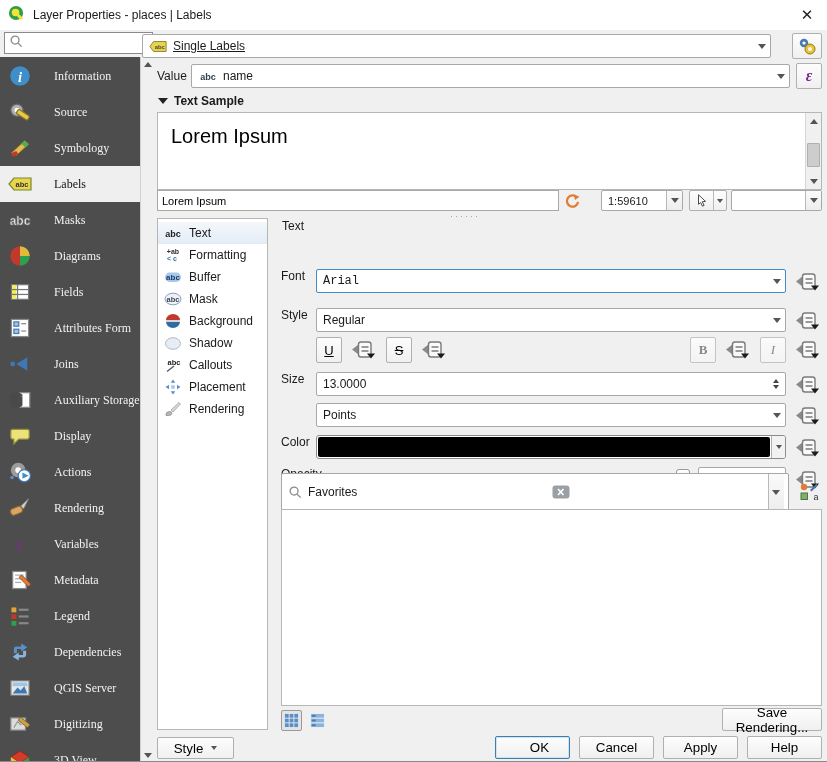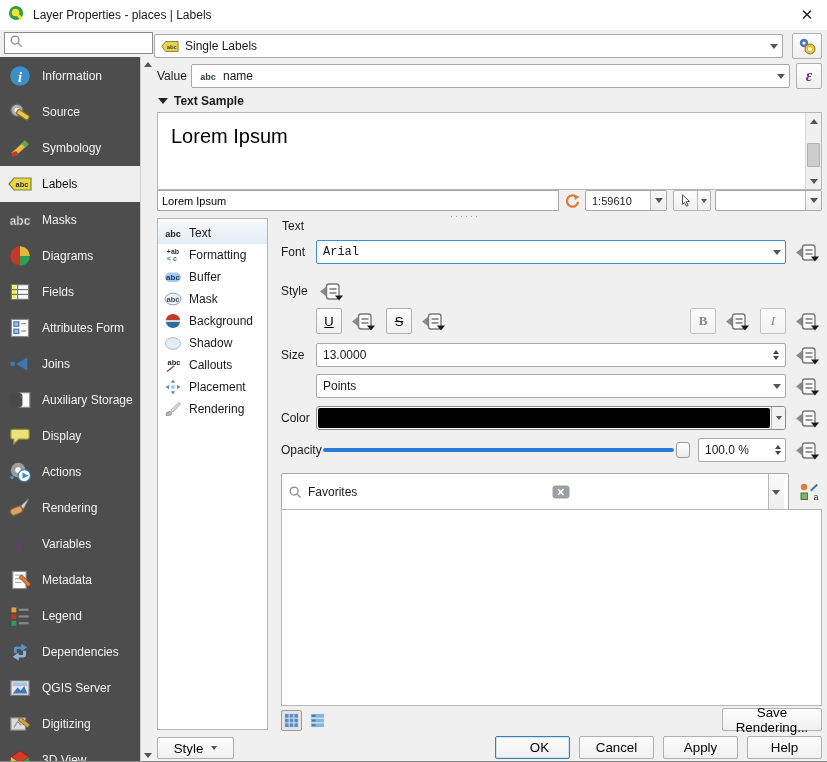--- a/index.html
+++ b/index.html
@@ -13,61 +13,61 @@
   #title-text{margin-left:8px;}
   #close-btn{margin-left:auto;font-size:15px;color:#222;width:24px;text-align:center;cursor:default;}
 
   
   #search-box{left:4px;top:32px;width:149px;height:22px;background:#fff;border:1px solid #8a8a8a;display:flex;align-items:center;padding:0 4px;}
   #sidebar{left:0;top:57px;width:153px;height:705px;background:#4d4d4d;overflow:hidden;}
   #sidebar-items{position:absolute;left:0;top:1px;width:140px;}
   .side-item{height:36px;display:flex;align-items:center;color:#f2f2f2;padding-left:6px;cursor:default;}
   .side-item.active{background:#efefef;color:#111;}
   .side-icon{width:28px;height:24px;display:flex;align-items:center;justify-content:center;flex:0 0 28px;}
-  .side-label{margin-left:8px;white-space:nowrap;}
+  .side-label{margin-left:20px;white-space:nowrap;font-family:Liberation Serif, serif;}
   #sidebar-scroll{position:absolute;right:0;top:0;width:13px;height:705px;background:#f0f0f0;border-left:1px solid #d0d0d0;}
   .sb-arrow{position:absolute;left:0;width:13px;height:14px;display:flex;align-items:center;justify-content:center;}
   .tri-up-s{width:0;height:0;border-left:4px solid transparent;border-right:4px solid transparent;border-bottom:5px solid #555;}
   .tri-down-s{width:0;height:0;border-left:4px solid transparent;border-right:4px solid transparent;border-top:5px solid #555;}
 
   
   .combo{background:#fff;border:1px solid #a8a8a8;border-radius:2px;display:flex;align-items:center;padding:0 4px 0 6px;height:24px;}
   .combo .carrow{margin-left:auto;width:0;height:0;border-left:4px solid transparent;border-right:4px solid transparent;border-top:5px solid #555;}
   .combo.focus{border:1px solid #3f8ecb;font-family:Liberation Mono, monospace;}
   .split{margin-left:auto;align-self:stretch;display:flex;align-items:center;justify-content:center;width:16px;border-left:1px solid #b8b8b8;background:linear-gradient(#fafafa,#ededed);}
   .btn{background:linear-gradient(#fdfdfd,#f0f0f0);border:1px solid #b0b0b0;border-radius:2px;display:flex;align-items:center;justify-content:center;cursor:default;}
   .btn.default{border:1px solid #3c7fb1;box-shadow:0 0 0 1px #cfe4f3 inset;padding-left:20px;}
   .ov{width:30px;height:24px;display:flex;align-items:center;justify-content:center;background:transparent;border:none;}
-  .frow{position:absolute;display:flex;align-items:center;}
+  .frow{position:absolute;display:flex;align-items:flex-start;margin-top:29px;}
   .flabel{width:35px;flex:0 0 35px;}
   .spin-arrows{margin-left:auto;display:flex;flex-direction:column;gap:2px;padding-right:2px;}
   .tri-up{width:0;height:0;border-left:3.5px solid transparent;border-right:3.5px solid transparent;border-bottom:4px solid #444;}
   .tri-down{width:0;height:0;border-left:3.5px solid transparent;border-right:3.5px solid transparent;border-top:4px solid #444;}
   input.bare{border:none;outline:none;background:transparent;font:inherit;width:100%;padding:0;}
 
   
-  #mode-combo{left:154px;top:34px;width:629px;}
+  #mode-combo{left:142px;top:34px;width:629px;text-decoration:underline;}
   #auto-settings-btn{left:792px;top:33px;width:30px;height:26px;}
   #value-label{left:157px;top:64px;height:24px;display:flex;align-items:center;}
   #value-combo{left:191px;top:64px;width:599px;}
   #expr-btn{left:796px;top:63px;width:26px;height:26px;font-family:"Liberation Serif","DejaVu Serif",serif;font-style:italic;font-weight:bold;font-size:16px;color:#7b2f8e;}
   #section-header{left:158px;top:94px;display:flex;align-items:center;font-weight:bold;}
   #section-header .tri{width:0;height:0;border-left:5px solid transparent;border-right:5px solid transparent;border-top:6px solid #222;margin-right:6px;}
 
   
   #preview{left:157px;top:112px;width:665px;height:78px;background:#fff;border:1px solid #b6b6b6;}
   #preview-text{position:absolute;left:13px;top:12px;font-size:20px;color:#000;}
   #preview-scroll{position:absolute;right:0;top:0;width:16px;height:100%;background:#f0f0f0;border-left:1px solid #d6d6d6;}
   .pv-arrow{position:absolute;left:0;width:15px;height:14px;display:flex;align-items:center;justify-content:center;}
   #preview-thumb{position:absolute;left:1px;top:30px;width:13px;height:24px;background:#cdcdcd;border:1px solid #b0b0b0;border-radius:1px;}
 
   #sample-row{left:157px;top:190px;width:665px;height:21px;display:flex;align-items:center;}
   #sample-input{width:402px;height:21px;background:#fff;border:1px solid #a8a8a8;display:flex;align-items:center;padding:0 4px;font-size:11px;}
   #undo-btn{width:18px;height:21px;display:flex;align-items:center;justify-content:center;margin-left:4px;}
-  #scale-combo{width:82px;height:21px;margin-left:4px;font-size:11px;padding-right:0;}
+  #scale-combo{width:82px;height:21px;margin-left:20px;font-size:11px;padding-right:0;}
   #maptip-btn{width:38px;height:21px;margin-left:6px;padding:0;display:flex;}
   #maptip-btn .icon-part{flex:1;display:flex;align-items:center;justify-content:center;}
   #maptip-btn .arr-part{width:13px;border-left:1px solid #b8b8b8;display:flex;align-items:center;justify-content:center;align-self:stretch;}
   #empty-combo{flex:1;height:21px;margin-left:4px;padding-right:0;}
 
   #splitter-dots{left:440px;top:211px;width:50px;color:#9a9a9a;font-size:9px;letter-spacing:2px;text-align:center;}
 
   
   #tabs{left:157px;top:218px;width:111px;height:512px;background:#fff;border:1px solid #b6b6b6;padding-top:3px;}
   .tab-item{height:22px;display:flex;align-items:center;padding-left:4px;cursor:default;}
@@ -544,20 +544,24 @@
             <line x1="11.5" y1="8" x2="18.5" y2="8" stroke="#7a7a7a" stroke-width="1.5"></line>
             <line x1="11.5" y1="12" x2="18.5" y2="12" stroke="#7a7a7a" stroke-width="1.5"></line>
             <path d="M17 14.5 H25 L21 19.5 Z" fill="#1a1a1a"></path>
           </svg>
         </span>
       </span>
   </div>
 
   <div id="row-style" class="frow">
     <span class="flabel">Style</span>
+    <div class="combo grow">
+      <span>Regular</span>
+      <span class="carrow"></span>
+    </div>
     <span class="ov">
         <span style="display:flex;">
           <svg width="26" height="21" viewBox="0 0 26 21">
             <path d="M9 5 L2 10.5 L9 16 Z" fill="#8a8a8a"></path>
             <rect x="8.5" y="3" width="12.5" height="15" rx="2.5" fill="#fafafa" stroke="#7a7a7a" stroke-width="1.4"></rect>
             <line x1="11.5" y1="8" x2="18.5" y2="8" stroke="#7a7a7a" stroke-width="1.5"></line>
             <line x1="11.5" y1="12" x2="18.5" y2="12" stroke="#7a7a7a" stroke-width="1.5"></line>
             <path d="M17 14.5 H25 L21 19.5 Z" fill="#1a1a1a"></path>
           </svg>
         </span>

